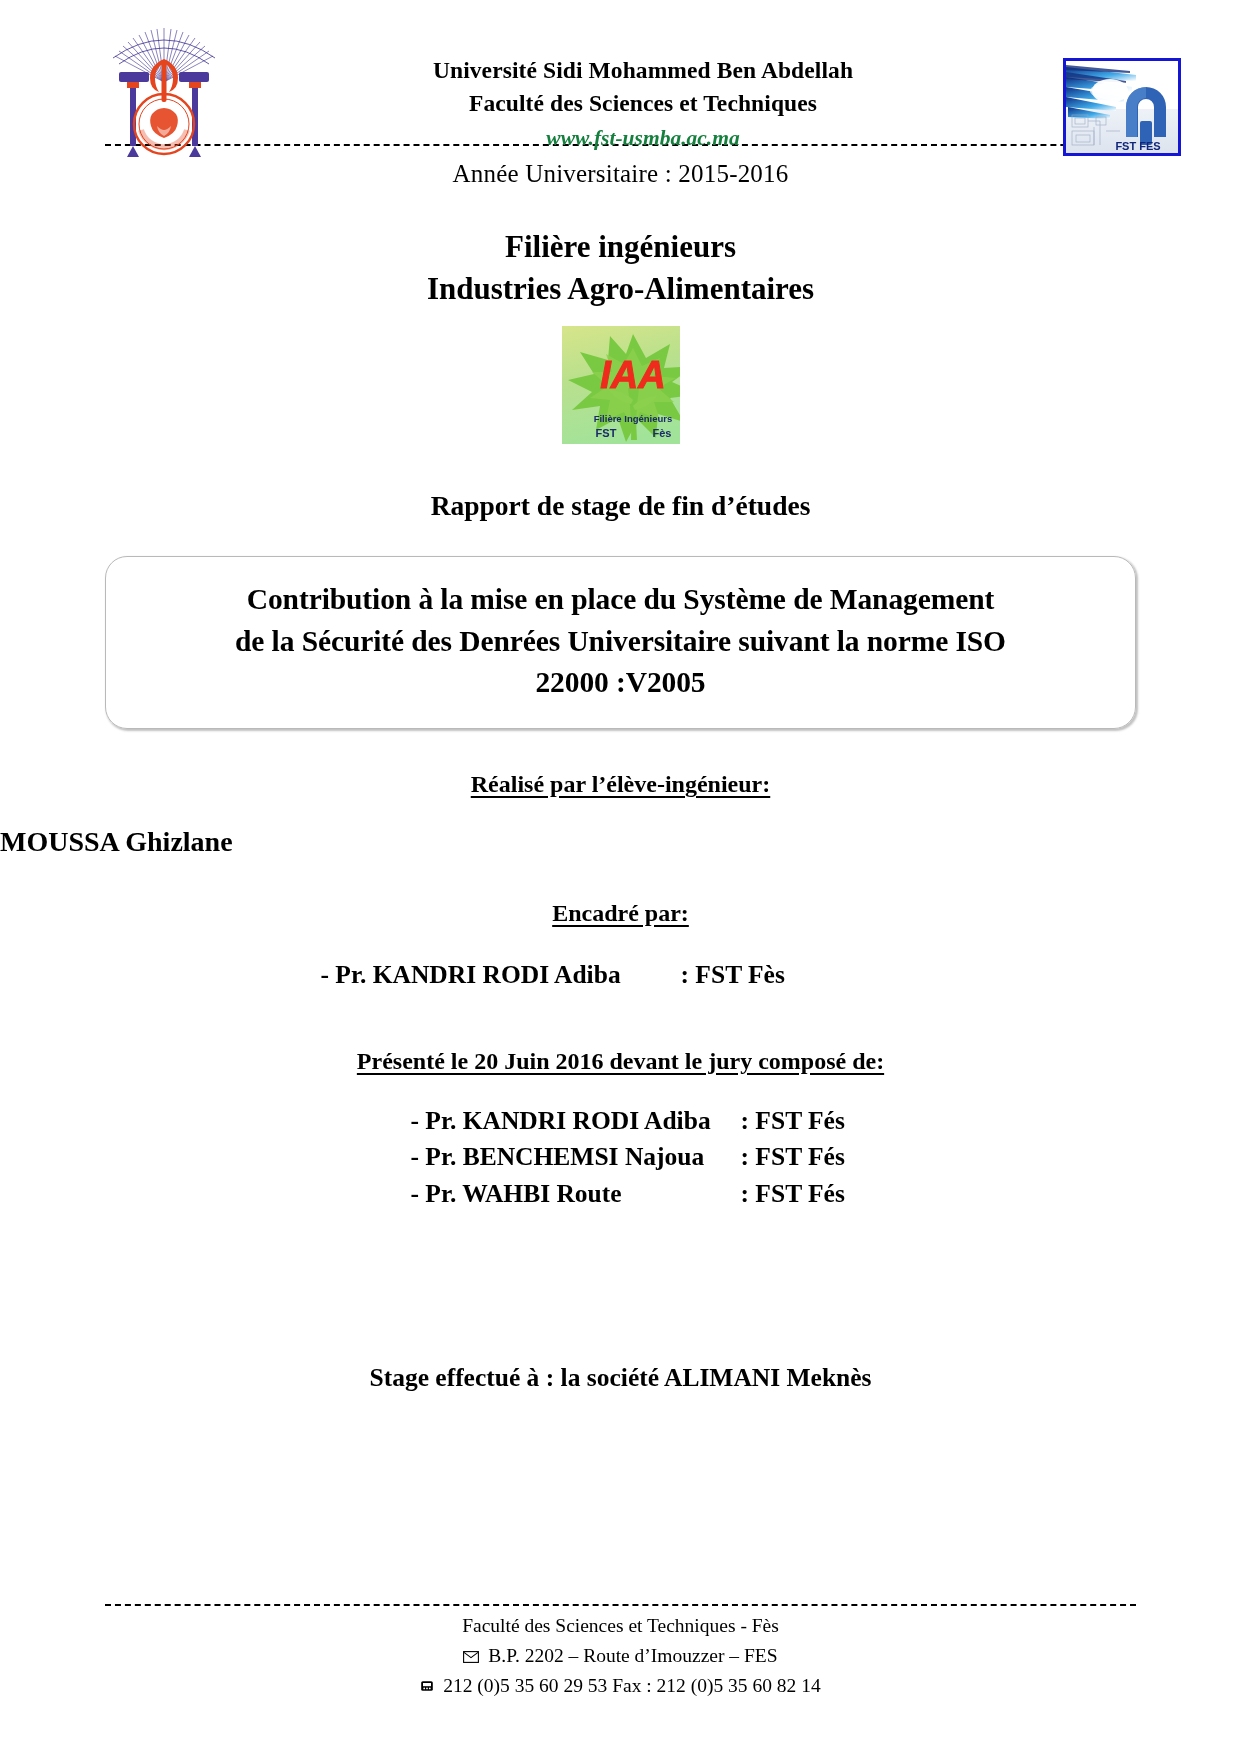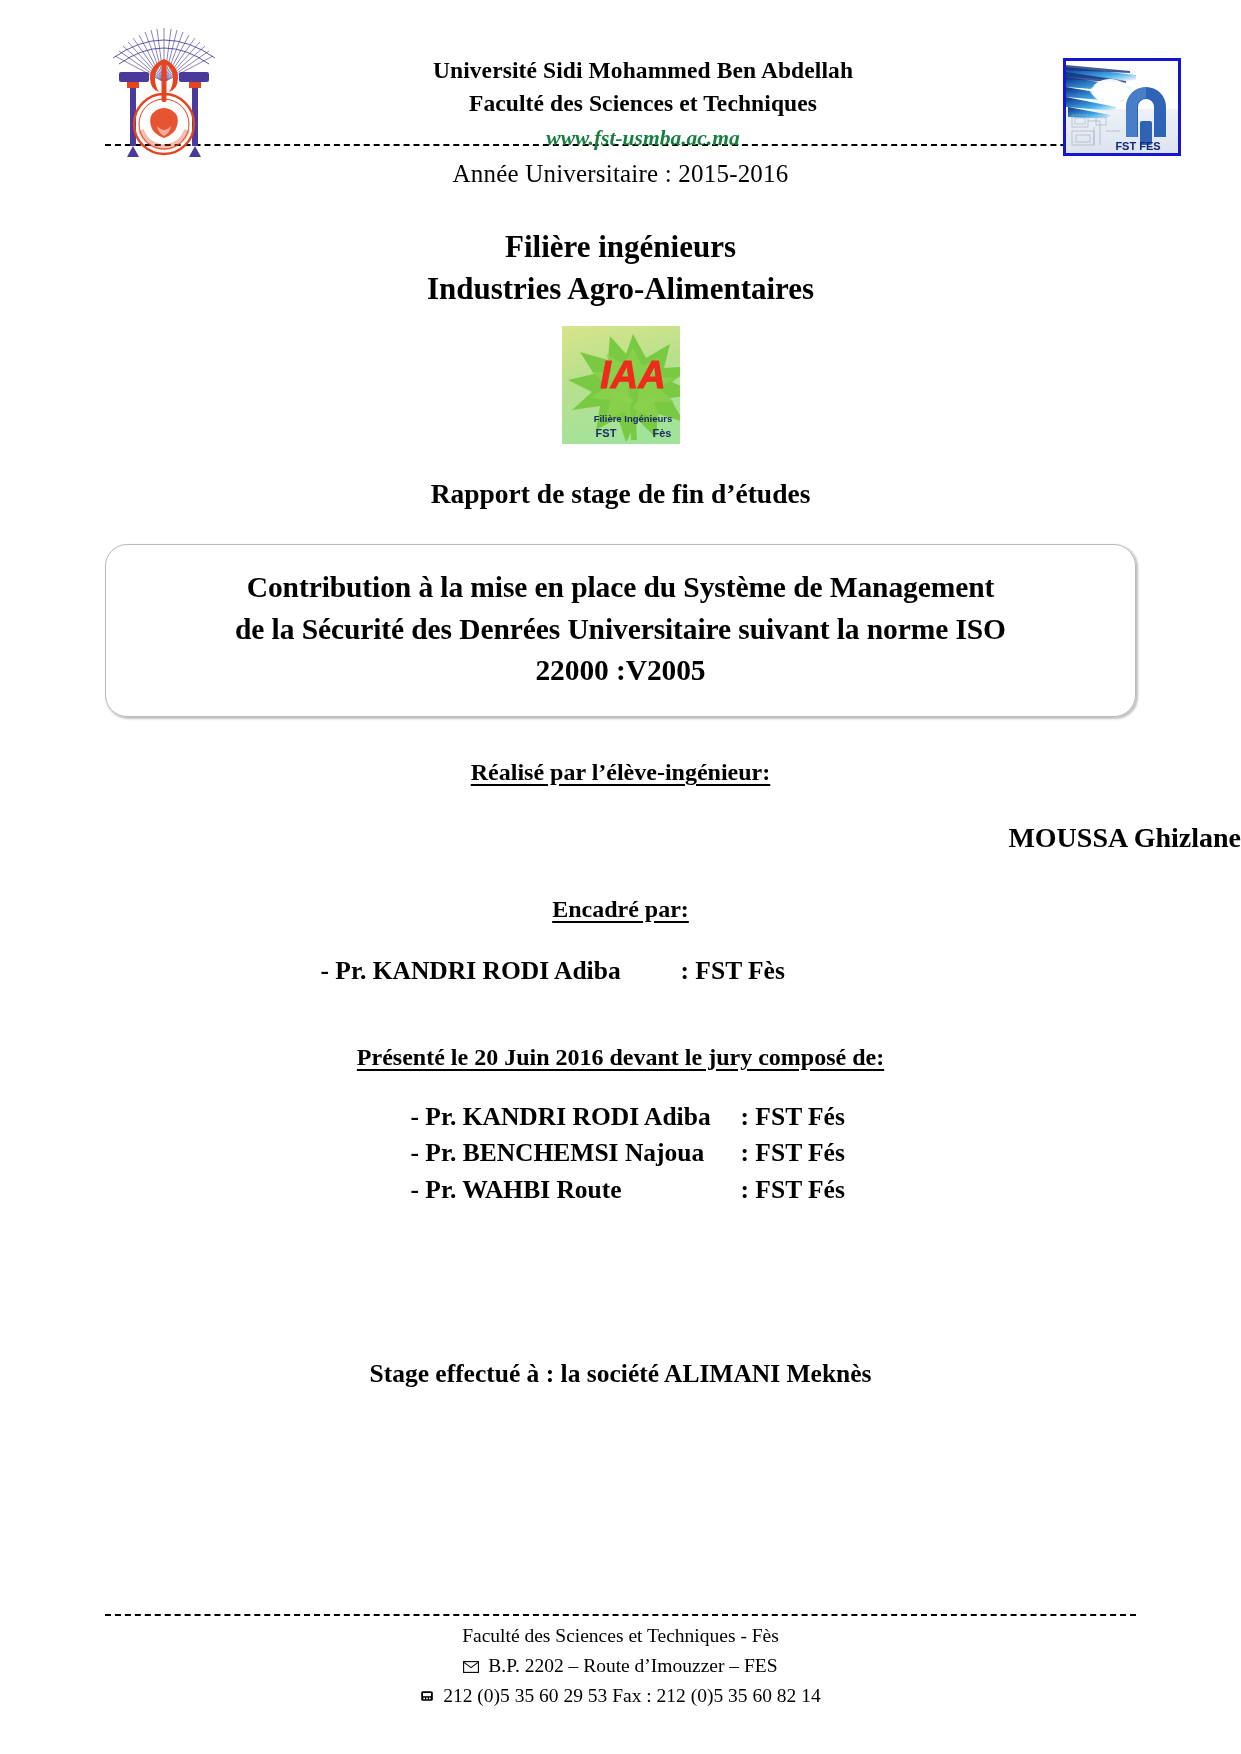--- a/index.html
+++ b/index.html
@@ -111,21 +111,21 @@
     position: relative;
     overflow: hidden;
   }
   .iaa svg { display:block; width:142px; height:118px; }
 
   
   .rapport {
     text-align: center;
     font-weight: bold;
     font-size: 27.5px;
-    margin-top: 34px;
+    margin-top: 46px;
   }
 
   
   .title-box {
     margin: 34px 105px 0 105px;
     border: 1.4px solid #b9b9b9;
     border-radius: 22px;
     box-shadow: 1.5px 1.5px 2px rgba(120,120,120,0.45);
     padding: 22px 26px 24px 26px;
     text-align: center;
@@ -142,24 +142,24 @@
   .centered { text-align: center; }
   .u-head {
     display: inline-block;
     font-weight: bold;
     font-size: 24px;
     text-decoration: underline;
     text-underline-offset: 4px;
   }
   .sec-realise { margin-top: 42px; }
   .student-name {
-    text-align: right;
+    text-align: left;
     font-weight: bold;
     font-size: 28px;
-    margin-top: 36px;
+    margin-top: 28px;
   }
   .sec-encadre { margin-top: 42px; }
 
   .people-list {
     margin-top: 30px;
     display: flex;
     flex-direction: column;
     align-items: center;
   }
   .people-list.supervisors { margin-top: 30px; }
@@ -196,21 +196,21 @@
     font-weight: bold;
     font-size: 25.5px;
     margin-top: 150px;
   }
 
   
   .footer {
     position: absolute;
     left: 0;
     right: 0;
-    bottom: 42px;
+    bottom: 52px;
   }
   .footer-lines {
     text-align: center;
     font-size: 19.5px;
     line-height: 1.52;
     margin-top: 5px;
   }
   .footer-lines .fline { white-space: nowrap; }
   .gi {
     display: inline-block;

